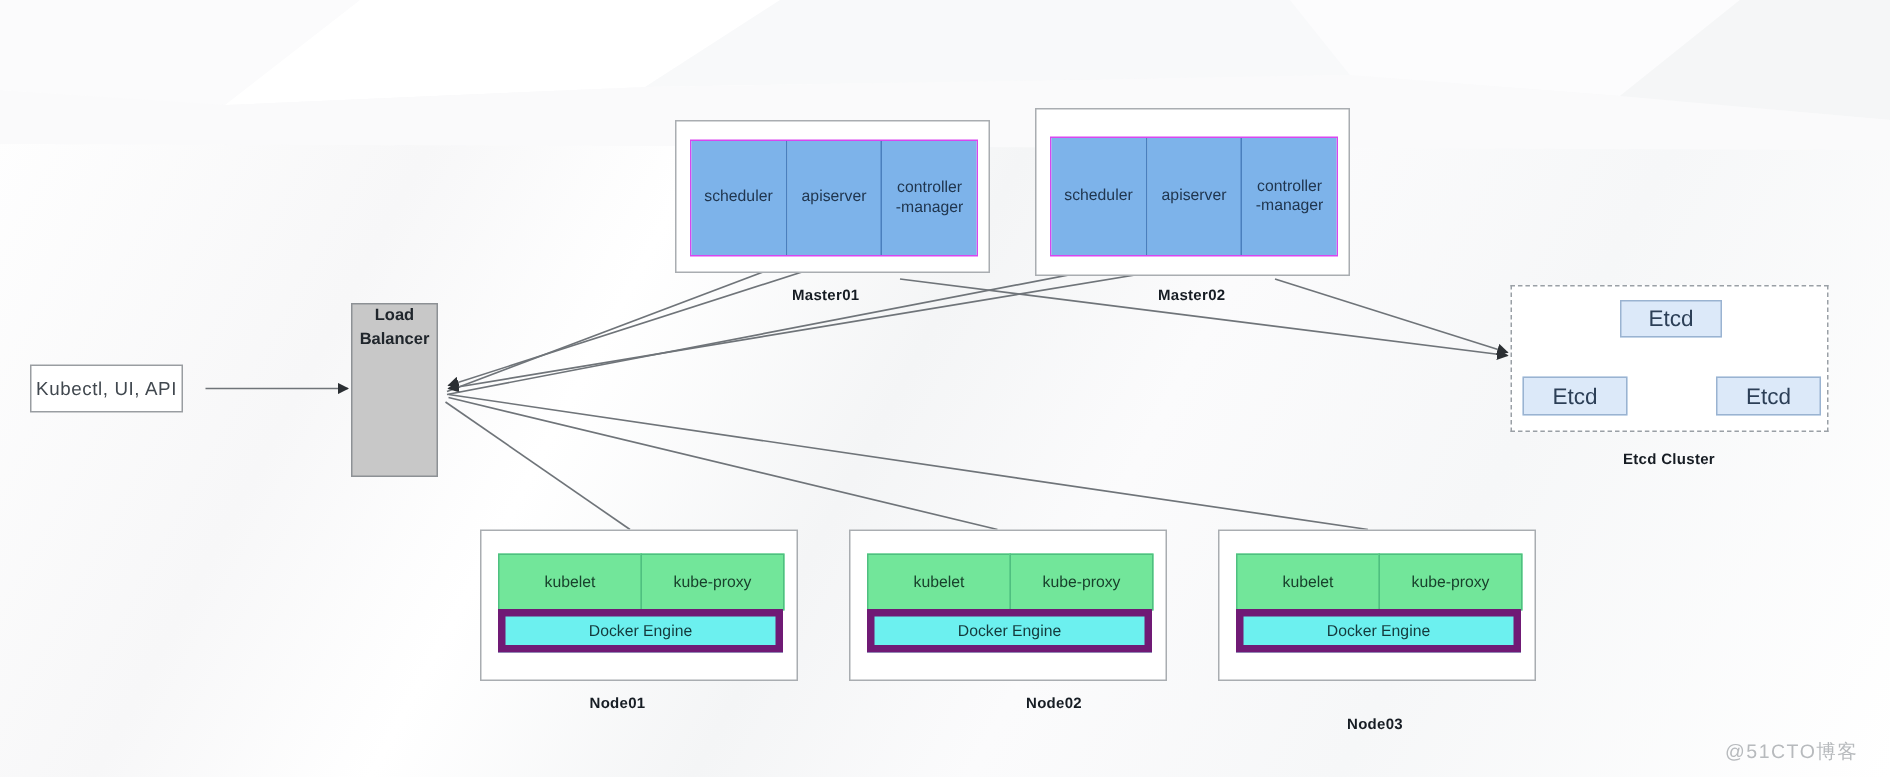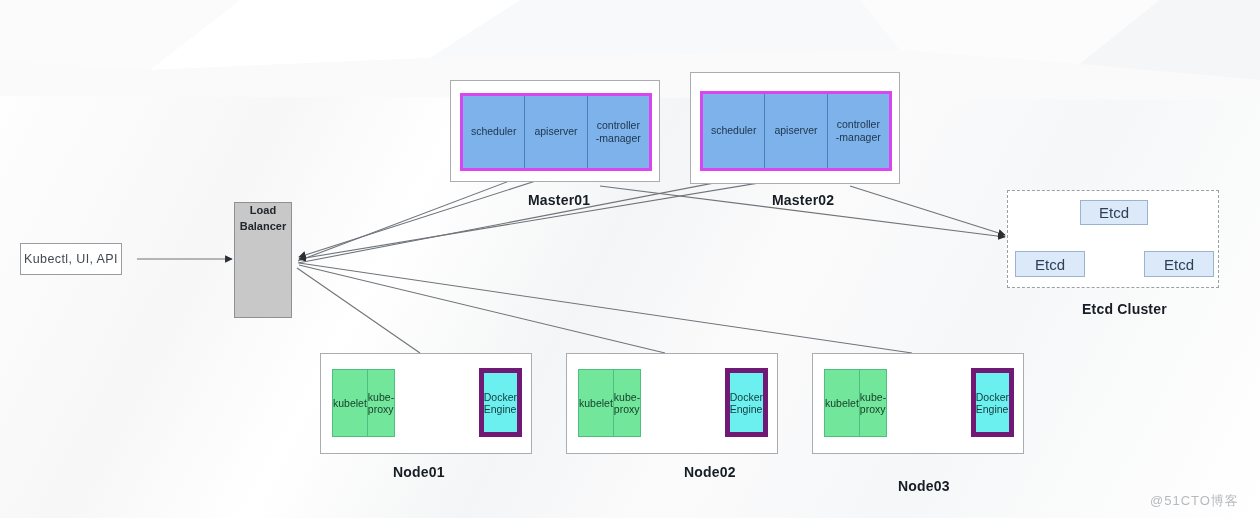--- a/index.html
+++ b/index.html
@@ -63,21 +63,21 @@
   }
   
   .master-outer {
     border: 1px solid #a9adb1;
     background: #ffffff;
   }
   .master-inner {
     position: absolute;
     display: flex;
     box-sizing: border-box;
-    border: 3px solid #d946ef;
+    border: 1px solid #d946ef;
   }
   .master-cell {
     flex: 1 1 0;
     background: #7db3ea;
     display: flex;
     align-items: center;
     justify-content: center;
     text-align: center;
     font-size: 10.5px;
     line-height: 1.25;
@@ -90,22 +90,21 @@
 
   
   .worker-outer {
     border: 1px solid #a9adb1;
     background: #ffffff;
   }
   .worker-inner {
     position: absolute;
     box-sizing: border-box;
     display: flex;
-    flex-direction: row;
-    justify-content: space-between;
+    flex-direction: column;
   }
   .worker-top {
     display: flex;
     flex: 0 0 38px;
   }
   .worker-cell {
     flex: 1 1 0;
     background: #72e69a;
     border: 1px solid #4fbf80;
     display: flex;
@@ -142,21 +141,21 @@
     align-items: center;
     justify-content: center;
     font-size: 15px;
     color: #2c3f57;
     box-sizing: border-box;
   }
 
   
   .caption {
     position: absolute;
-    font-size: 14px;
+    font-size: 10px;
     font-weight: bold;
     color: #171d24;
     white-space: nowrap;
     letter-spacing: 0.2px;
   }
   
   .watermark {
     position: absolute;
     font-size: 13px;
     color: #b7babd;

